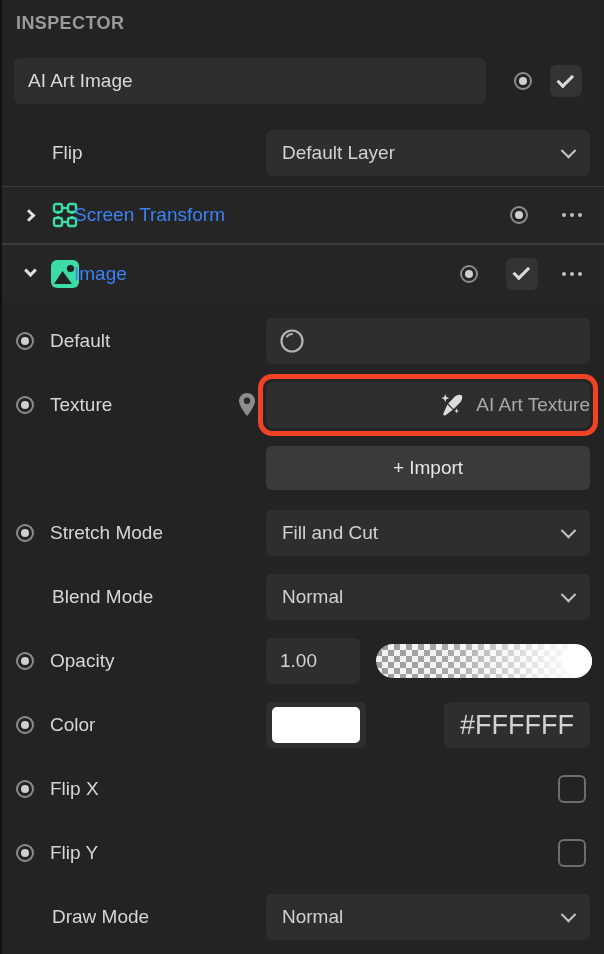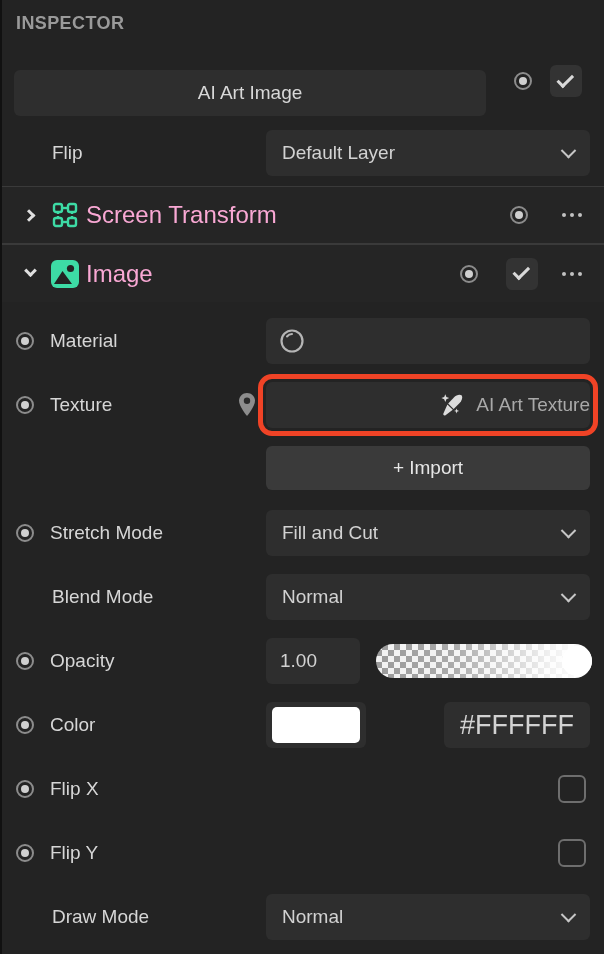--- a/index.html
+++ b/index.html
@@ -36,32 +36,31 @@
     color: #9a9a9a;
   }
 
   .name-row {
     position: absolute;
     left: 0; top: 58px;
     width: 604px; height: 46px;
   }
   .name-field {
     position: absolute;
-    left: 12px; top: 12px;
+    left: 12px; top: 0;
     width: 472px; height: 46px;
     background: #2e2e2e;
     border: none;
     border-radius: 6px;
     color: #d8d8d8;
     font-family: "Liberation Sans", sans-serif;
     font-size: 19px;
     padding: 0 14px;
     box-sizing: border-box;
     outline: none;
-    text-align: center;
   }
 
   
   .rec {
     width: 18px; height: 18px;
     border-radius: 50%;
     border: 2px solid #8c8c8c;
     box-sizing: border-box;
     display: inline-flex;
     align-items: center;
@@ -162,24 +161,24 @@
     width: 604px;
     height: 58px;
     display: flex;
     align-items: center;
     border-top: 1px solid #3a3a3a;
     border-bottom: 1px solid #3a3a3a;
     box-sizing: border-box;
     background: #252525;
   }
   .comp-title {
-    font-size: 24px;
-    color: #f9a8d4;
-    position: absolute;
-    left: 84px;
+    font-size: 19px;
+    color: #3b82f6;
+    position: absolute;
+    left: 72px;
   }
   .twisty {
     position: absolute;
     left: 18px;
     width: 20px; height: 20px;
     display: flex;
     align-items: center;
     justify-content: center;
   }
   .twisty span {
@@ -339,21 +338,21 @@
         <i></i>
         <i></i>
         <i></i>
       </div>
   </div>
 
   <div class="row" style="top:318px; height:46px;">
     <div class="bullet-slot" style="top:14px;">
       <div class="rec"></div>
     </div>
-    <div class="row-label" style="position:absolute; left:48px;">Material</div>
+    <div class="row-label" style="position:absolute; left:48px;">Default</div>
     <div class="field" style="left:264px; top:0; width:324px; height:46px; padding-left:12px;">
       <span style="margin-right:10px;">
         <svg width="28" height="28" viewBox="0 0 28 28">
           <circle cx="14" cy="14" r="10.5" fill="none" stroke="#b5b5b5" stroke-width="2.2"></circle>
           <path d="M9 9.5 A7 7 0 0 1 14 7" fill="none" stroke="#b5b5b5" stroke-width="2" stroke-linecap="round"></path>
         </svg>
       </span>
     </div>
   </div>
 

